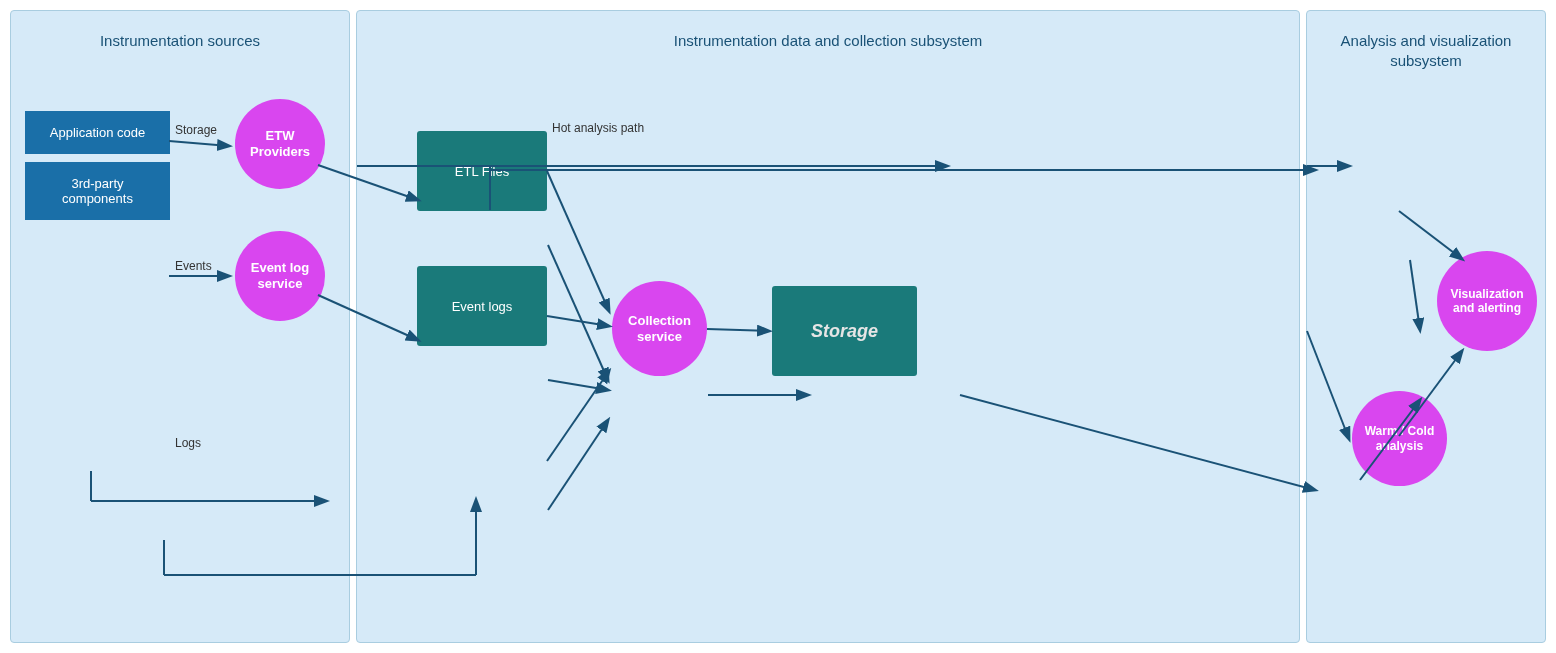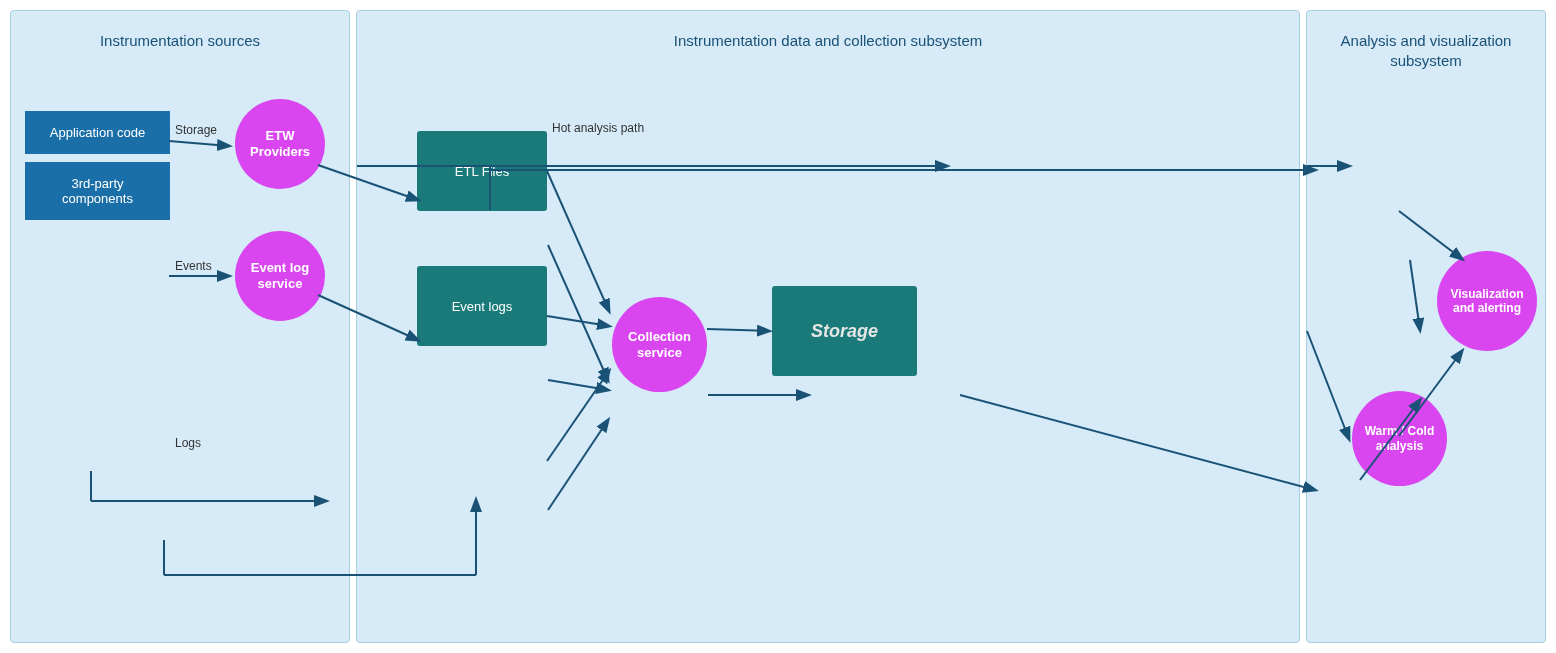--- a/index.html
+++ b/index.html
@@ -121,21 +121,21 @@
     }
     .trace-logs-box {
       width: 130px;
       height: 80px;
       top: 410px;
       left: 60px;
     }
     .collection-circle {
       width: 95px;
       height: 95px;
-      top: 286px;
+      top: 270px;
       left: 255px;
     }
     .storage-box {
       width: 145px;
       height: 90px;
       top: 275px;
       left: 415px;
     }
     .storage-box .storage-label {
       font-size: 18px;

